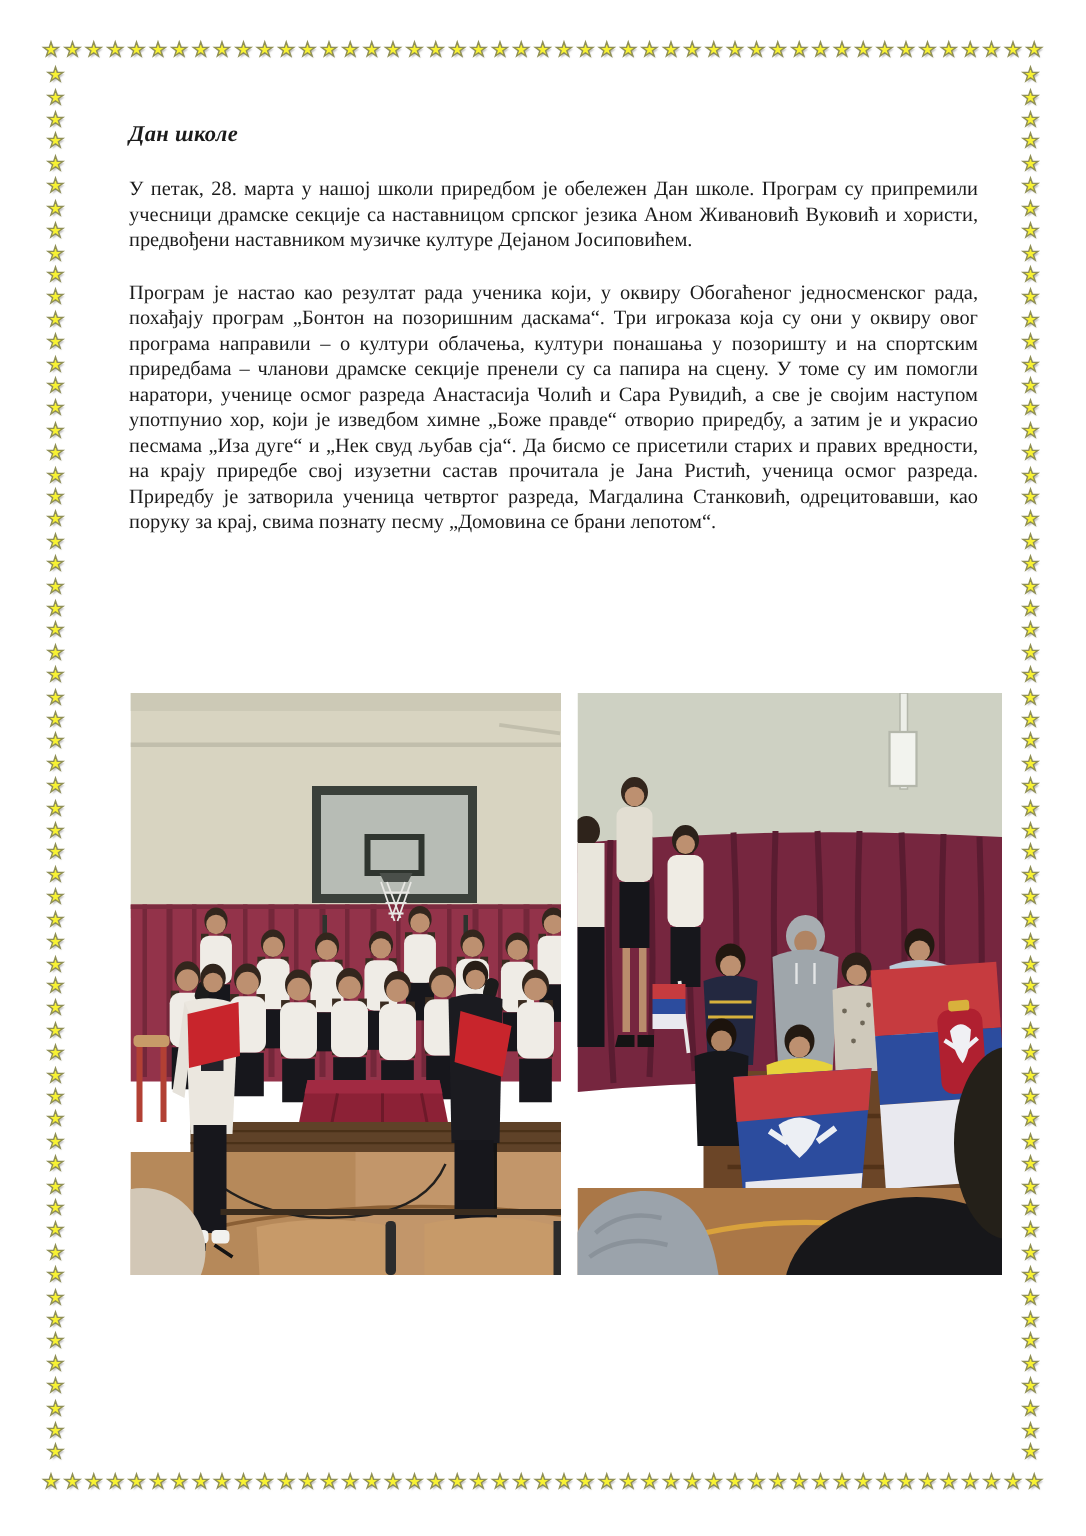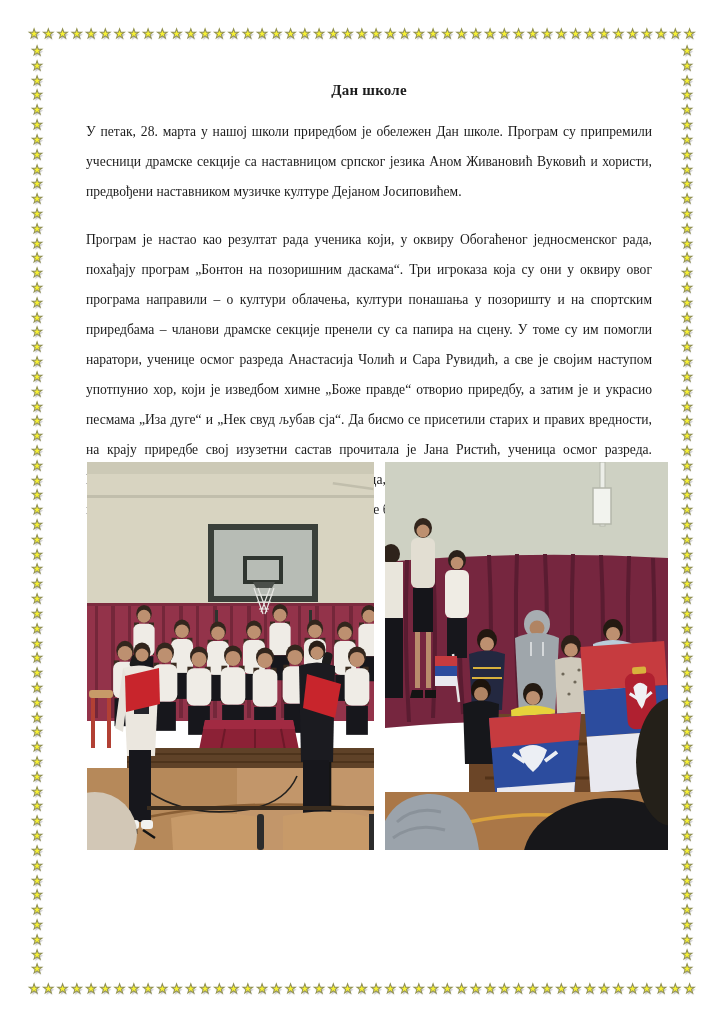--- a/index.html
+++ b/index.html
@@ -17,24 +17,24 @@
   .star-col.right{left:680px;}
   .star{
     font-size:13px;line-height:13px;width:14px;text-align:center;
     color:#f8f233;-webkit-text-stroke:0.9px #8f8f55;
     text-shadow:1px 1.5px 1px rgba(140,140,140,.55);
     font-family:"DejaVu Sans",sans-serif;
   }
   
   #content{position:absolute;left:86px;top:82px;width:566px;}
   #doc-title{
-    text-align:center;font-weight:bold;font-size:15px;margin:0 0 18px 0;letter-spacing:.2px;
+    text-align:left;font-weight:bold;font-size:15px;margin:0 0 18px 0;letter-spacing:.2px;font-style:italic;
   }
   .body-par{
-    margin:18px 0 13px 0;font-size:13.6px;line-height:30px;
+    margin:18px 0 13px 0;font-size:13.6px;line-height:17px;
     text-align:justify;text-justify:inter-word;
   }
   
   #photos{position:absolute;left:87px;top:462px;width:582px;display:flex;gap:11px;}
   .photo{display:block;flex:0 0 auto;}
 </style>
 </head>
 <body>
 
 <div id="page">

